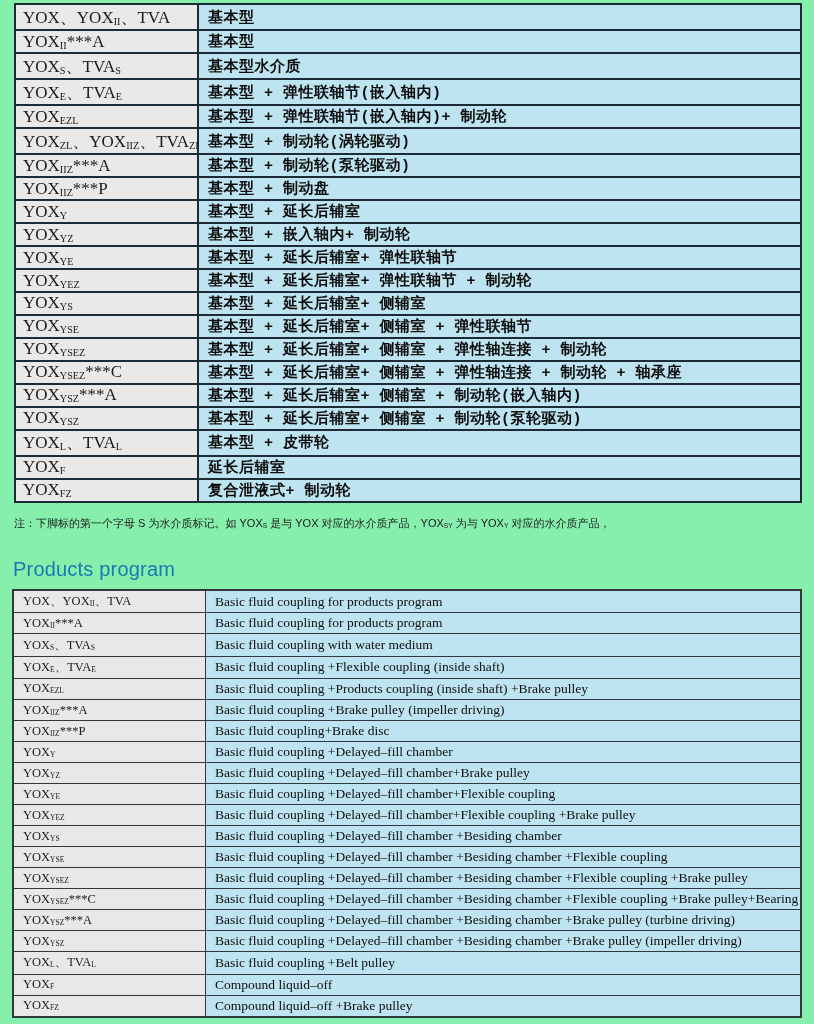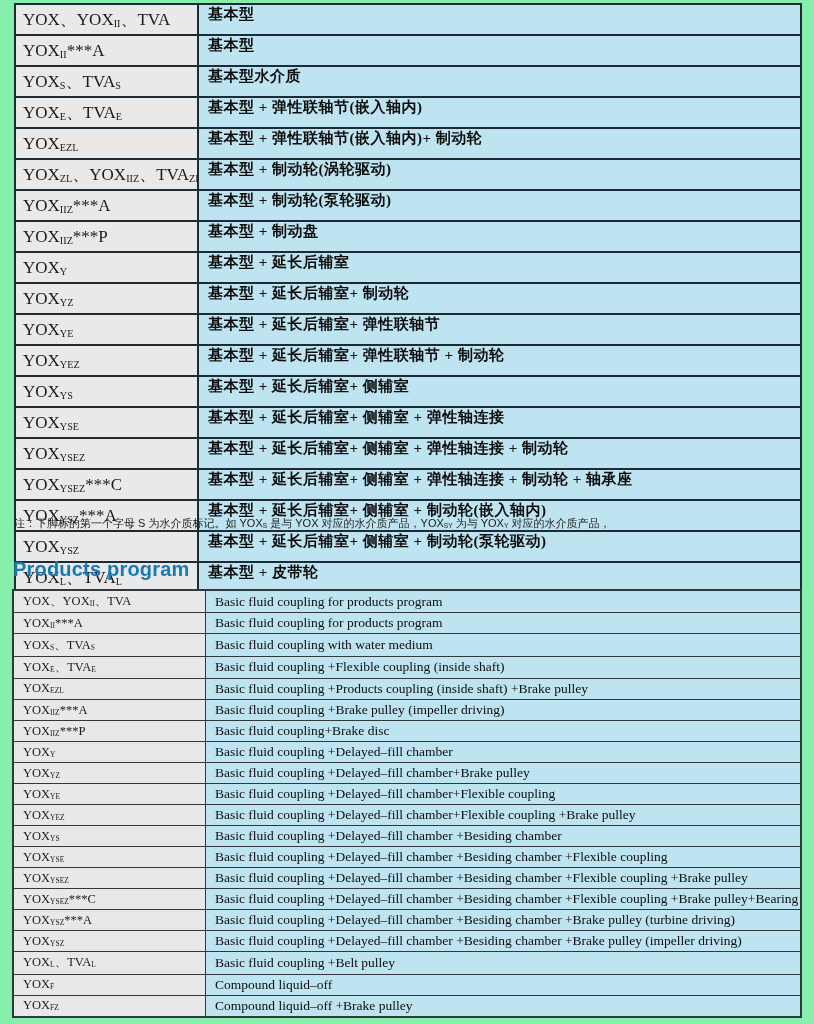--- a/index.html
+++ b/index.html
@@ -12,32 +12,32 @@
   .cn-table{
     position:absolute;left:14px;top:3px;width:788px;height:500px;
     border:2px solid #1d2b36;
   }
   .cn-table td{border:2px solid #1d2b36;vertical-align:middle;overflow:hidden;white-space:nowrap;}
   .cn-table td.model{
     width:170px;background:#e9e9e9;
     font-family:"Liberation Serif", serif;font-size:17px;padding:0 4px 0 7px;color:#1a1a1a;
   }
   .cn-table td.desc{
-    background:#bfe4f1;font-weight:bold;font-size:15px;padding:0 4px 10px 9px;color:#0d0d0d;
-    font-family:Liberation Serif, serif;letter-spacing:0.5px;
+    background:#bfe4f1;font-weight:bold;font-size:15px;padding:0 4px 0 9px;color:#0d0d0d;
+    font-family:Liberation Mono, monospace;letter-spacing:0.5px;
   }
   
   .note{
     position:absolute;left:14px;top:512px;width:792px;margin:0;
     font-size:11px;line-height:23px;color:#1a1a1a;
   }
   
   .heading{
     position:absolute;left:13px;top:558px;margin:0;
-    font-size:20px;font-weight:bold;color:#1879b3;letter-spacing:0.2px;
+    font-size:20px;font-weight:normal;color:#1879b3;letter-spacing:0.2px;
   }
   
   .en-table{
     position:absolute;left:12px;top:589px;width:790px;height:429px;
     border:2px solid #30383e;
   }
   .en-table td{border:1px solid #30383e;vertical-align:middle;overflow:hidden;white-space:nowrap;}
   .en-table td.model{
     width:178px;background:#e8e8e8;
     font-family:"Liberation Serif", serif;font-size:12.5px;padding:0 4px 0 9px;color:#1a1a1a;
@@ -87,37 +87,37 @@
         <tr>
           <td class="model">YOX<sub>IIZ</sub>***P</td>
           <td class="desc">基本型 + 制动盘</td>
         </tr>
         <tr>
           <td class="model">YOX<sub>Y</sub></td>
           <td class="desc">基本型 + 延长后辅室</td>
         </tr>
         <tr>
           <td class="model">YOX<sub>YZ</sub></td>
-          <td class="desc">基本型 + 延长后辅室+ 制动轮</td>
+          <td class="desc">基本型 + 嵌入轴内+ 制动轮</td>
         </tr>
         <tr>
           <td class="model">YOX<sub>YE</sub></td>
           <td class="desc">基本型 + 延长后辅室+ 弹性联轴节</td>
         </tr>
         <tr>
           <td class="model">YOX<sub>YEZ</sub></td>
           <td class="desc">基本型 + 延长后辅室+ 弹性联轴节 + 制动轮</td>
         </tr>
         <tr>
           <td class="model">YOX<sub>YS</sub></td>
           <td class="desc">基本型 + 延长后辅室+ 侧辅室</td>
         </tr>
         <tr>
           <td class="model">YOX<sub>YSE</sub></td>
-          <td class="desc">基本型 + 延长后辅室+ 侧辅室 + 弹性轴连接</td>
+          <td class="desc">基本型 + 延长后辅室+ 侧辅室 + 弹性联轴节</td>
         </tr>
         <tr>
           <td class="model">YOX<sub>YSEZ</sub></td>
           <td class="desc">基本型 + 延长后辅室+ 侧辅室 + 弹性轴连接 + 制动轮</td>
         </tr>
         <tr>
           <td class="model">YOX<sub>YSEZ</sub>***C</td>
           <td class="desc">基本型 + 延长后辅室+ 侧辅室 + 弹性轴连接 + 制动轮 + 轴承座</td>
         </tr>
         <tr>

